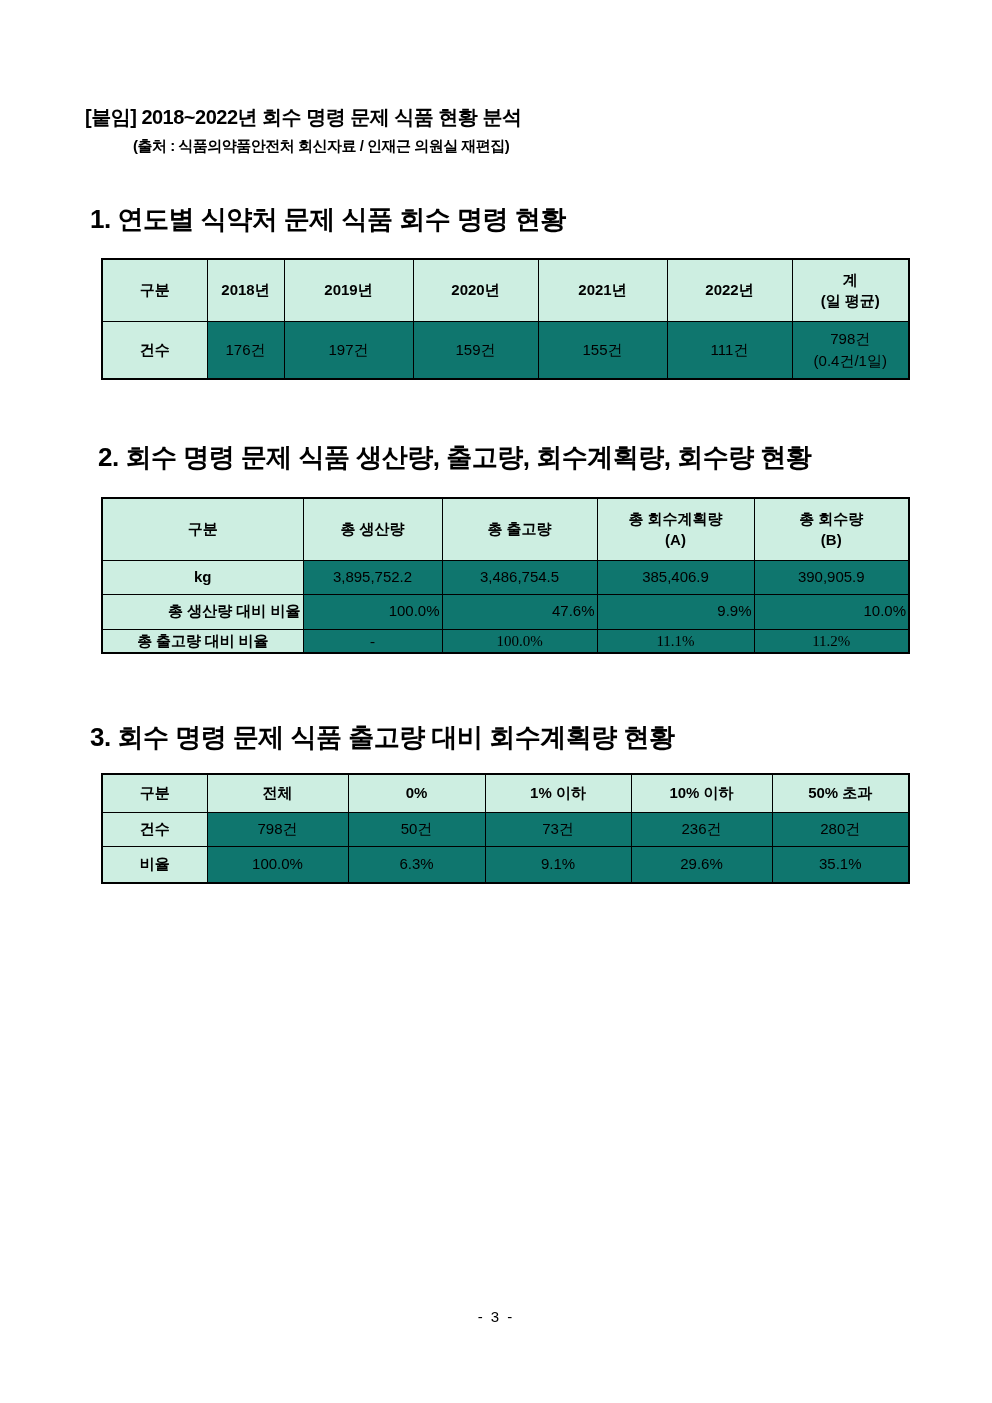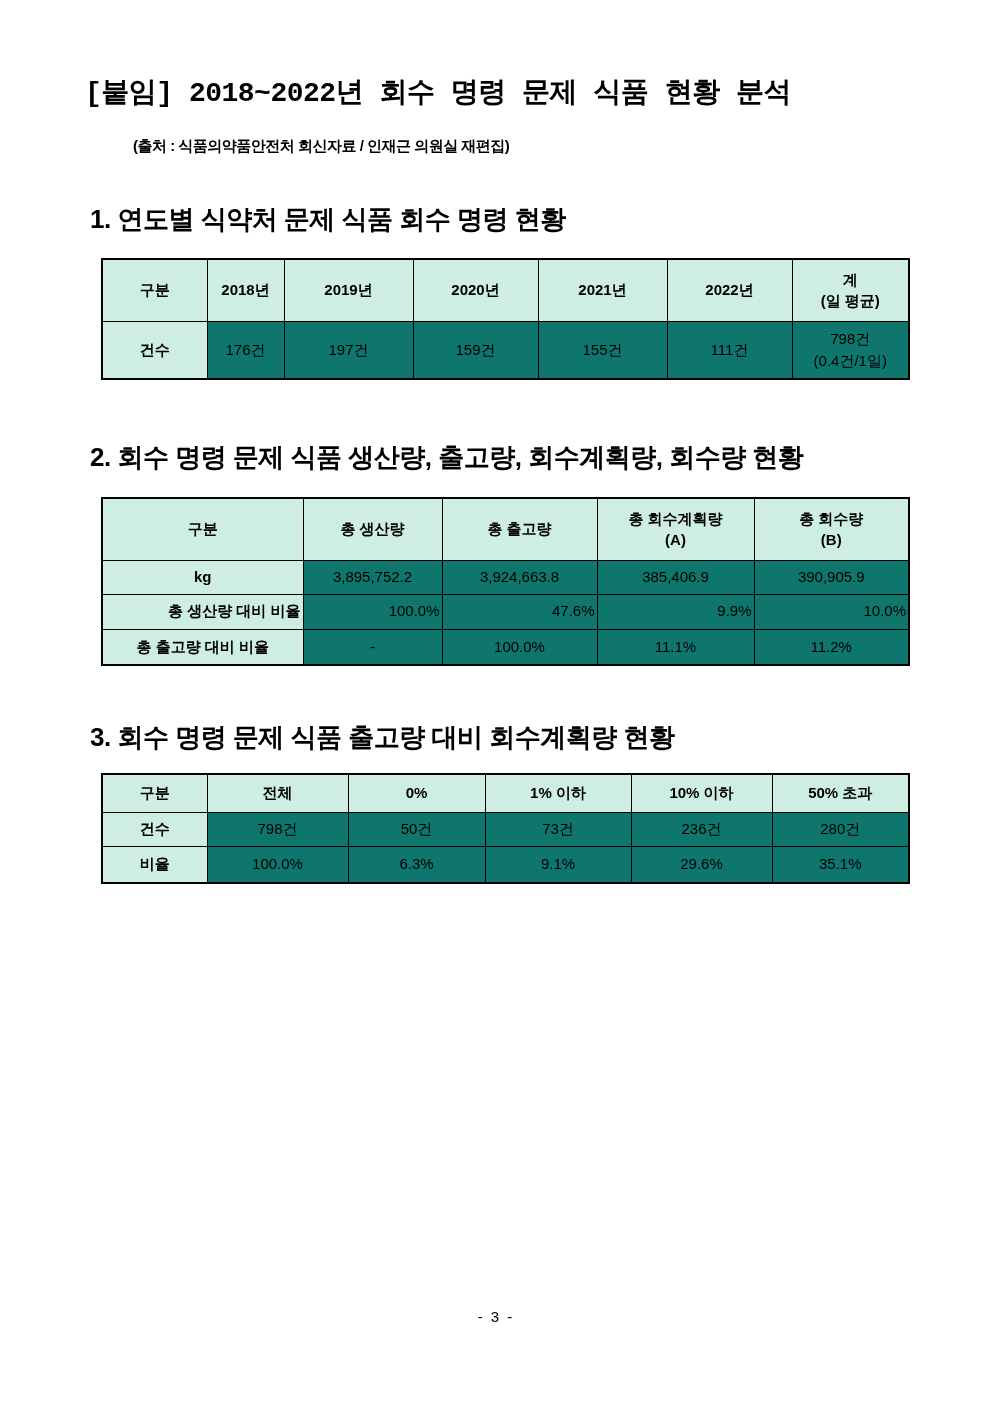--- a/index.html
+++ b/index.html
@@ -5,33 +5,33 @@
   :root { --cell-bg: #cdeee1; --border-c: #000000; }
   * { box-sizing: border-box; }
   html, body { margin: 0; padding: 0; }
   body {
     width: 992px; height: 1403px; background: #ffffff; color: #000000;
     font-family: "Liberation Sans", "DejaVu Sans", sans-serif;
   }
   .page { position: relative; width: 992px; height: 1403px; overflow: hidden; }
 
   .doc-title {
-    position: absolute; left: 85px; top: 73px;
-    font-size: 28px; font-weight: 700; letter-spacing: -0.5px; white-space: nowrap; font-family: Liberation Mono, monospace;
+    position: absolute; left: 85px; top: 104px;
+    font-size: 20px; font-weight: 700; letter-spacing: -0.5px; white-space: nowrap;
   }
   .doc-subtitle {
     position: absolute; left: 133px; top: 137px;
     font-size: 15px; font-weight: 700; letter-spacing: -0.5px; white-space: nowrap;
   }
   .sec-heading {
     position: absolute; left: 90px;
     font-size: 26px; font-weight: 700; letter-spacing: -0.5px; white-space: nowrap;
   }
   #heading-1 { top: 202px; }
-  #heading-2 { top: 440px; }
+  #heading-2 { top: 440px; margin-left: 8px; }
   #heading-3 { top: 720px; text-align: center; }
 
   table.doc-table {
     position: absolute; left: 101px; width: 807px;
     border-collapse: collapse; table-layout: fixed;
     border: 2px solid var(--border-c);
     background: #0f766e;
   }
   #table-1 { top: 258px; }
   #table-2 { top: 497px; }
@@ -44,21 +44,21 @@
     overflow: hidden;
   }
   .doc-table td.lbl { background: var(--cell-bg); font-weight: 700; }
   .two-line div { line-height: 1.45; }
 
   #table-1 tr.hdr td { height: 62px; }
   #table-1 tr.data td { height: 58px; }
   #table-2 tr.hdr td { height: 62px; }
   #table-2 tr.r0 td { height: 34px; }
   #table-2 tr.r1 td { height: 35px; text-align: right; }
-  #table-2 tr.r2 td { height: 36px; }
+  #table-2 tr.r2 td { height: 24px; font-family: Liberation Serif, serif; }
   #table-3 tr.hdr td { height: 38px; }
   #table-3 tr.r0 td { height: 34px; }
   #table-3 tr.r1 td { height: 37px; }
 
   .page-number {
     position: absolute; top: 1308px; left: 0; width: 100%;
     text-align: center; font-size: 15px; letter-spacing: 2px;
   }
 </style>
 </head>
@@ -129,21 +129,21 @@
         <div>(A)</div>
       </td>
       <td class="lbl two-line">
         <div>총 회수량</div>
         <div>(B)</div>
       </td>
     </tr>
     <tr class="r0">
       <td class="lbl">kg</td>
       <td>3,895,752.2</td>
-      <td>3,924,663.8</td>
+      <td>3,486,754.5</td>
       <td>385,406.9</td>
       <td>390,905.9</td>
     </tr>
     <tr class="r1">
       <td class="lbl">총 생산량 대비 비율</td>
       <td>100.0%</td>
       <td>47.6%</td>
       <td>9.9%</td>
       <td>10.0%</td>
     </tr>

